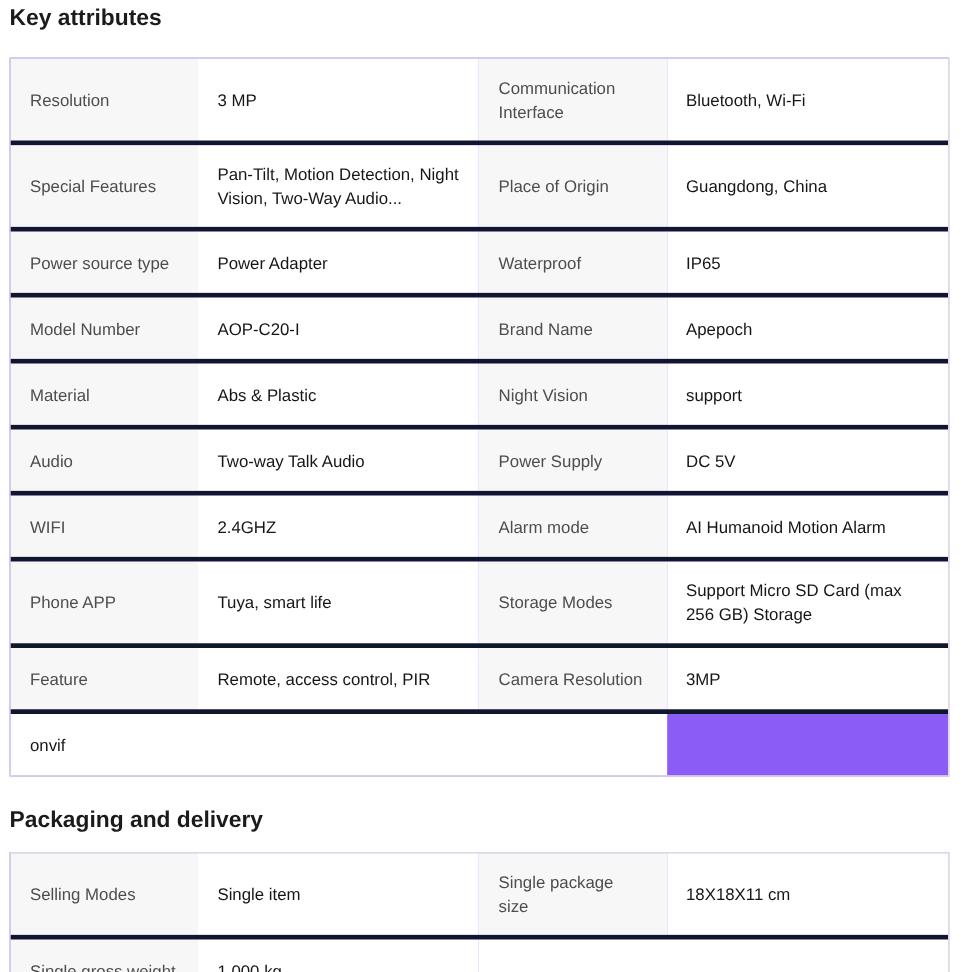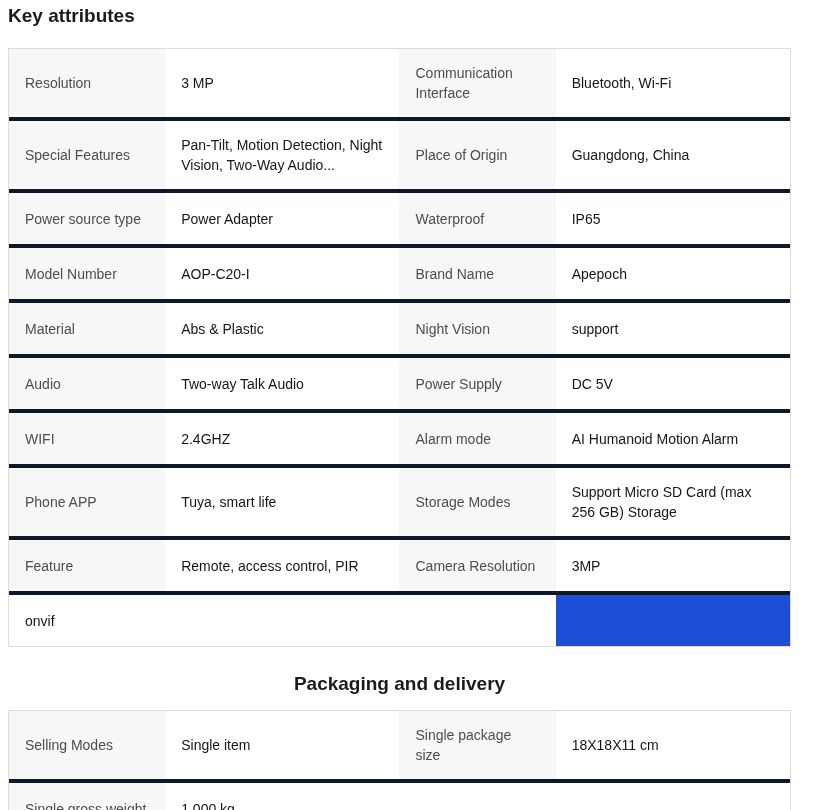--- a/index.html
+++ b/index.html
@@ -22,25 +22,24 @@
     line-height: 21px;
     font-weight: 700;
     color: #1b1b1b;
     margin: 0 0 22px 0;
   }
   .section--packaging {
     margin-top: 26px;
   }
   .section--packaging .section-title {
     margin-bottom: 16px;
-    text-align: center;
   }
   .attr-table {
     border: 1px solid #dcdcdc;
-    background: #1d4ed8;
+    background: #8b5cf6;
   }
   .attr-row {
     display: grid;
     grid-template-columns: 20% 30% 20% 30%;
   }
   .attr-row + .attr-row {
     border-top: 4px solid #0f172a;
   }
   .cell {
     box-sizing: border-box;

